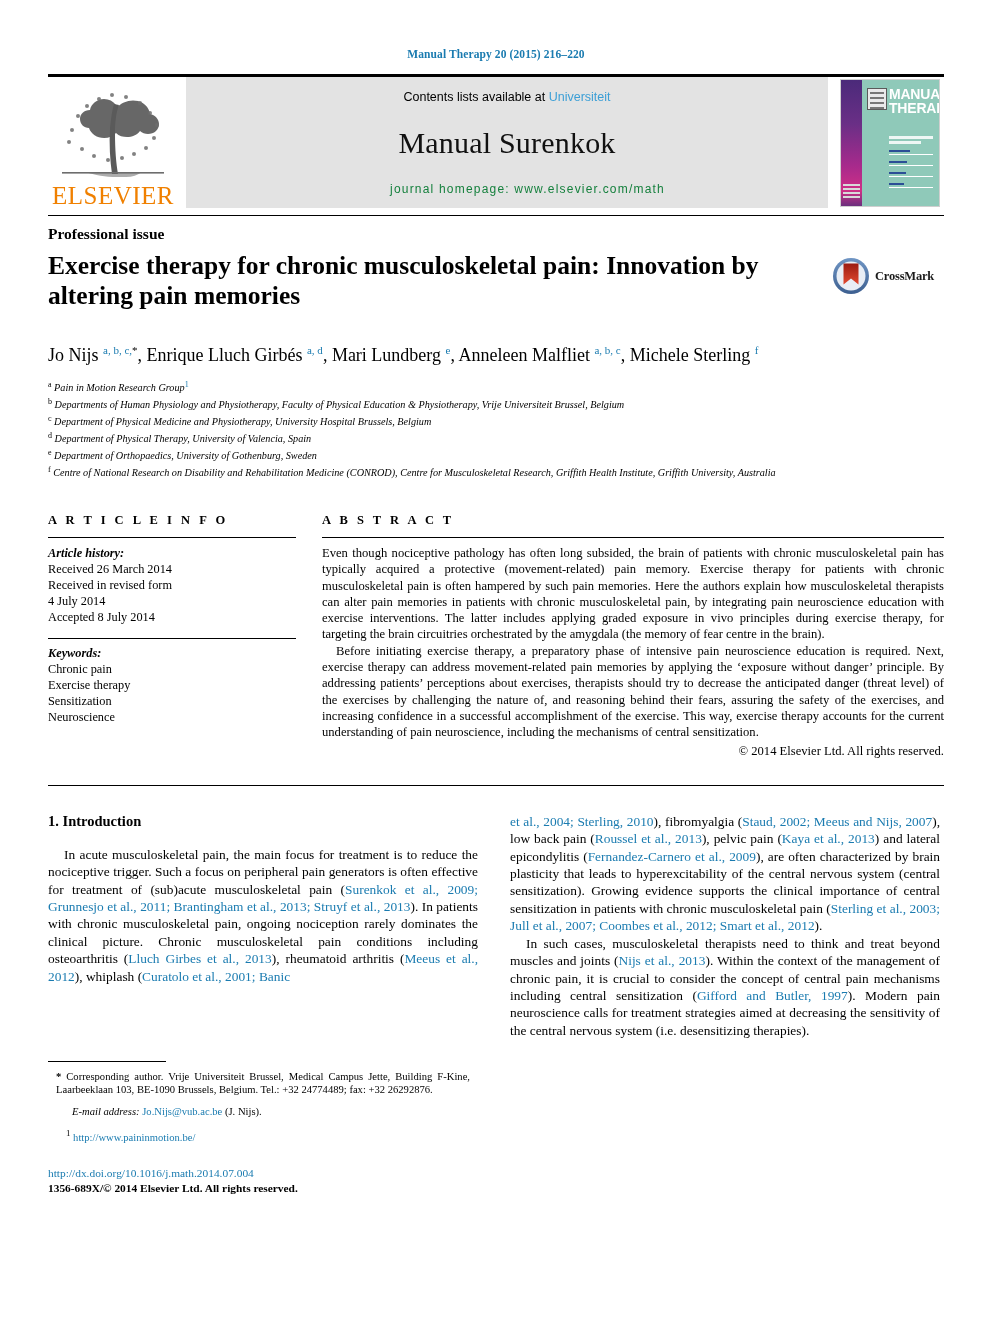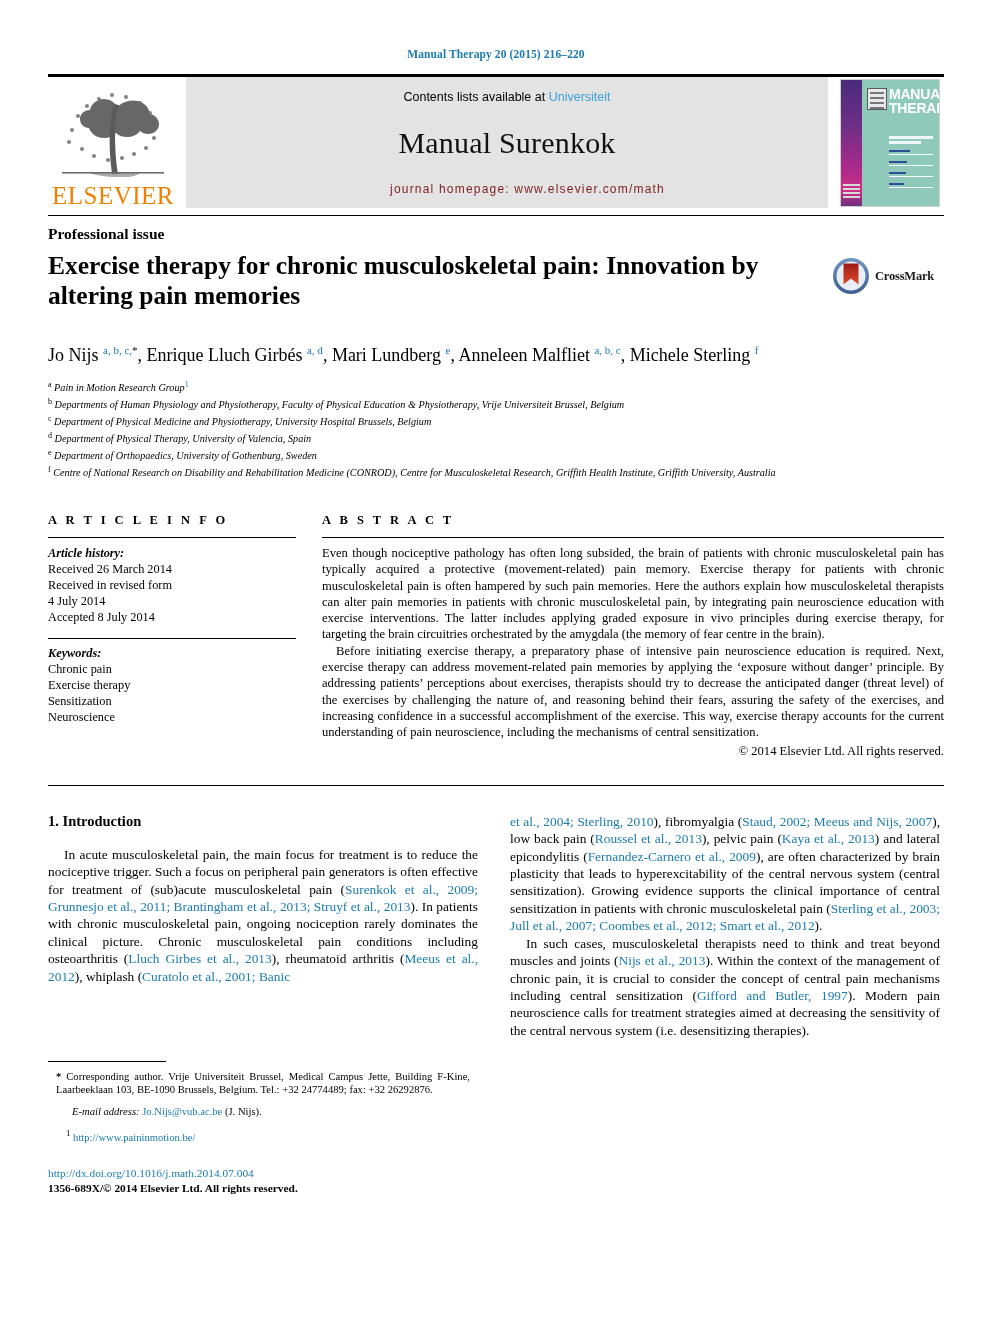--- a/index.html
+++ b/index.html
@@ -80,21 +80,21 @@
   .journal-name {
     font-family: "Liberation Serif", serif;
     font-size: 30px;
     color: #111;
     letter-spacing: .2px;
   }
   .homepage-line {
     font-family: "Liberation Sans", sans-serif;
     font-size: 12px;
     letter-spacing: 1.2px;
-    color: #7f1d1d;
+    color: #15803d;
     padding-left: 41px;
   }
   .cover-cell {
     width: 108px;
     flex: none;
     display: flex;
     align-items: center;
     justify-content: center;
   }
   .cover {

